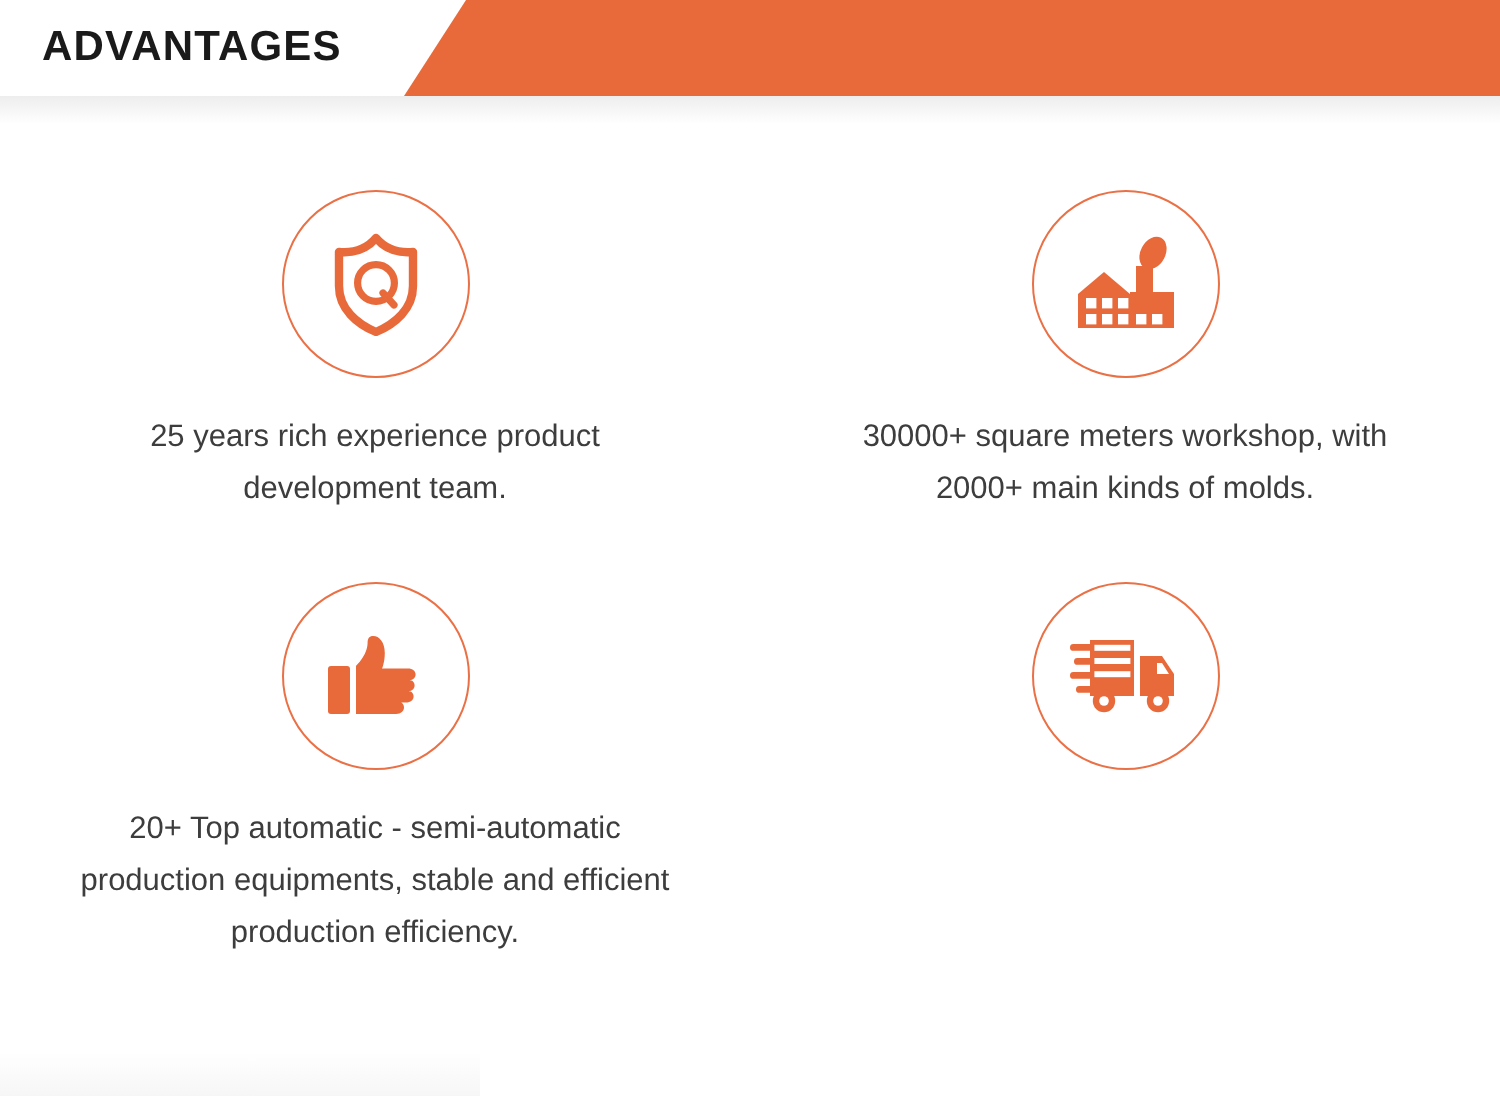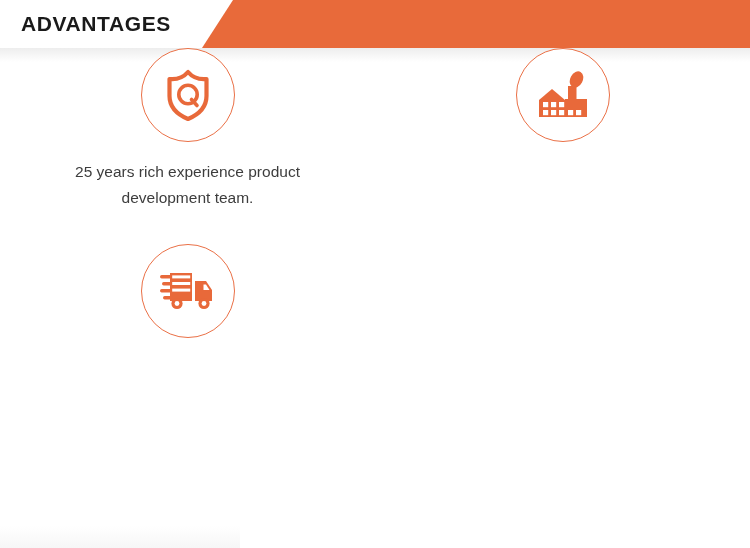--- a/index.html
+++ b/index.html
@@ -62,20 +62,21 @@
     width: 750px;
     height: 14px;
     background: linear-gradient(to bottom, rgba(150,150,150,0.17), rgba(150,150,150,0));
     pointer-events: none;
   }
 
   
   .grid {
     position: relative;
     width: 750px;
+    padding-top: 47px;
     box-sizing: border-box;
   }
   .row {
     display: flex;
     width: 750px;
   }
   .row-2 { margin-top: 33px; }
 
   .card {
     width: 375px;
@@ -167,26 +168,45 @@
               <rect x="16" y="33" width="5.2" height="5.2" fill="#ffffff"></rect>
               <rect x="24" y="33" width="5.2" height="5.2" fill="#ffffff"></rect>
               <rect x="8" y="41" width="5.2" height="5.2" fill="#ffffff"></rect>
               <rect x="16" y="41" width="5.2" height="5.2" fill="#ffffff"></rect>
               <rect x="24" y="41" width="5.2" height="5.2" fill="#ffffff"></rect>
               <rect x="33" y="41" width="5.2" height="5.2" fill="#ffffff"></rect>
               <rect x="41" y="41" width="5.2" height="5.2" fill="#ffffff"></rect>
             </svg>
           </span>
         </div>
+        <div class="card-text wide">30000+ square meters workshop, with 2000+ main kinds of molds.</div>
       </div>
 
     </div>
 
     <div class="row row-2">
 
+      <div class="card">
+        <div class="icon-circle">
+          <span>
+            <svg width="52" height="48" viewBox="0 0 52 48" aria-hidden="true">
+
+              <rect x="2" y="19" width="11" height="24" rx="1.5" fill="#e8693a"></rect>
+
+              <path d="M16 19 L16 43 L36 43 C38.5 43 40 41.5 40 39.8 C40 38.6 39.4 37.8 38.6 37.3
+                       L41 37.3 C43.3 37.3 44.8 36 44.8 34.3 C44.8 33.1 44.2 32.3 43.3 31.8
+                       L41.5 31.8 C43.8 31.8 45.3 30.5 45.3 28.8 C45.3 27.6 44.7 26.8 43.8 26.3
+                       L42 26.3 C44.3 26.3 45.8 25 45.8 23.3 C45.8 21.6 44.3 20.3 42 20.3
+                       L29 20.3 C29 20.3 30.4 17.2 30.4 12.5 C30.4 7 27.6 4 24.6 4
+                       C22.6 4 21.8 5.2 21.8 7.4 C21.8 13.6 16 19 16 19 Z" fill="#e8693a"></path>
+            </svg>
+          </span>
+        </div>
+        <div class="card-text wide">20+ Top automatic - semi-automatic production equipments, stable and efficient production efficiency.</div>
+      </div>
 
       <div class="card">
         <div class="icon-circle">
           <span>
             <svg width="56" height="42" viewBox="0 0 56 42" aria-hidden="true">
 
               <rect x="0" y="5" width="28" height="3.4" rx="1.7" fill="#e8693a"></rect>
               <rect x="2" y="12" width="26" height="3.4" rx="1.7" fill="#e8693a"></rect>
               <rect x="0" y="19" width="28" height="3.4" rx="1.7" fill="#e8693a"></rect>
               <rect x="3" y="26" width="25" height="3.4" rx="1.7" fill="#e8693a"></rect>

